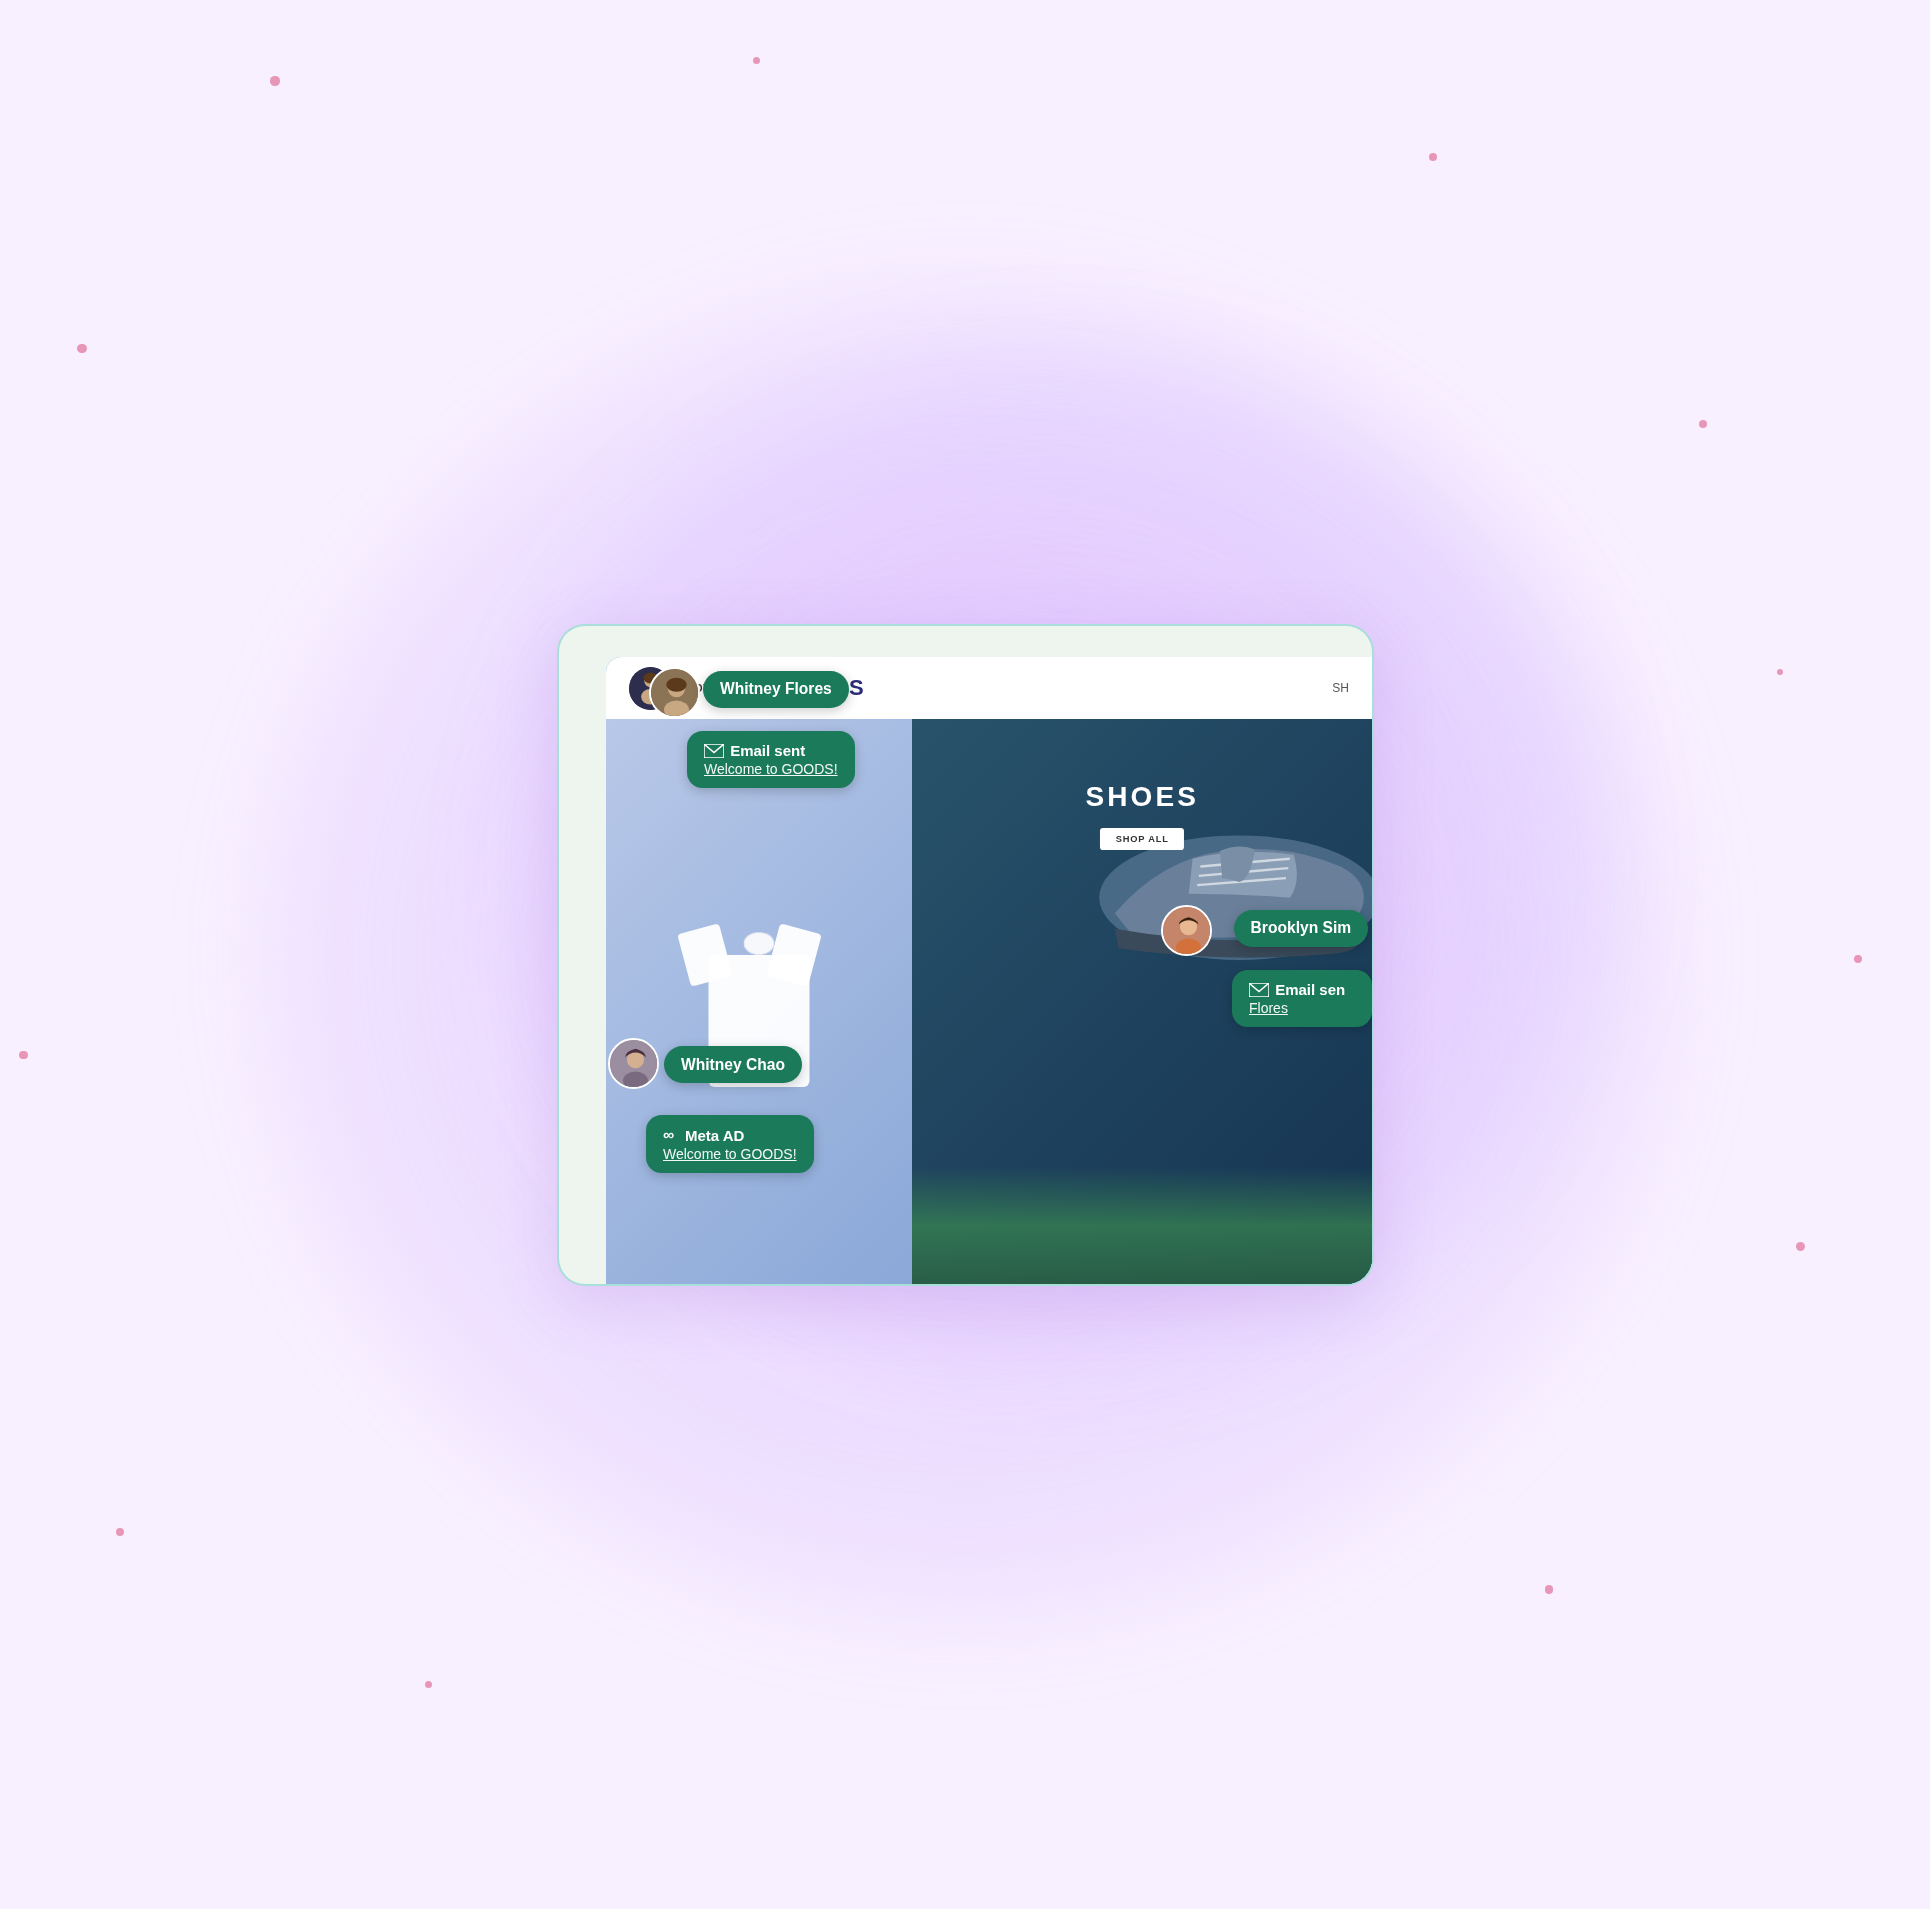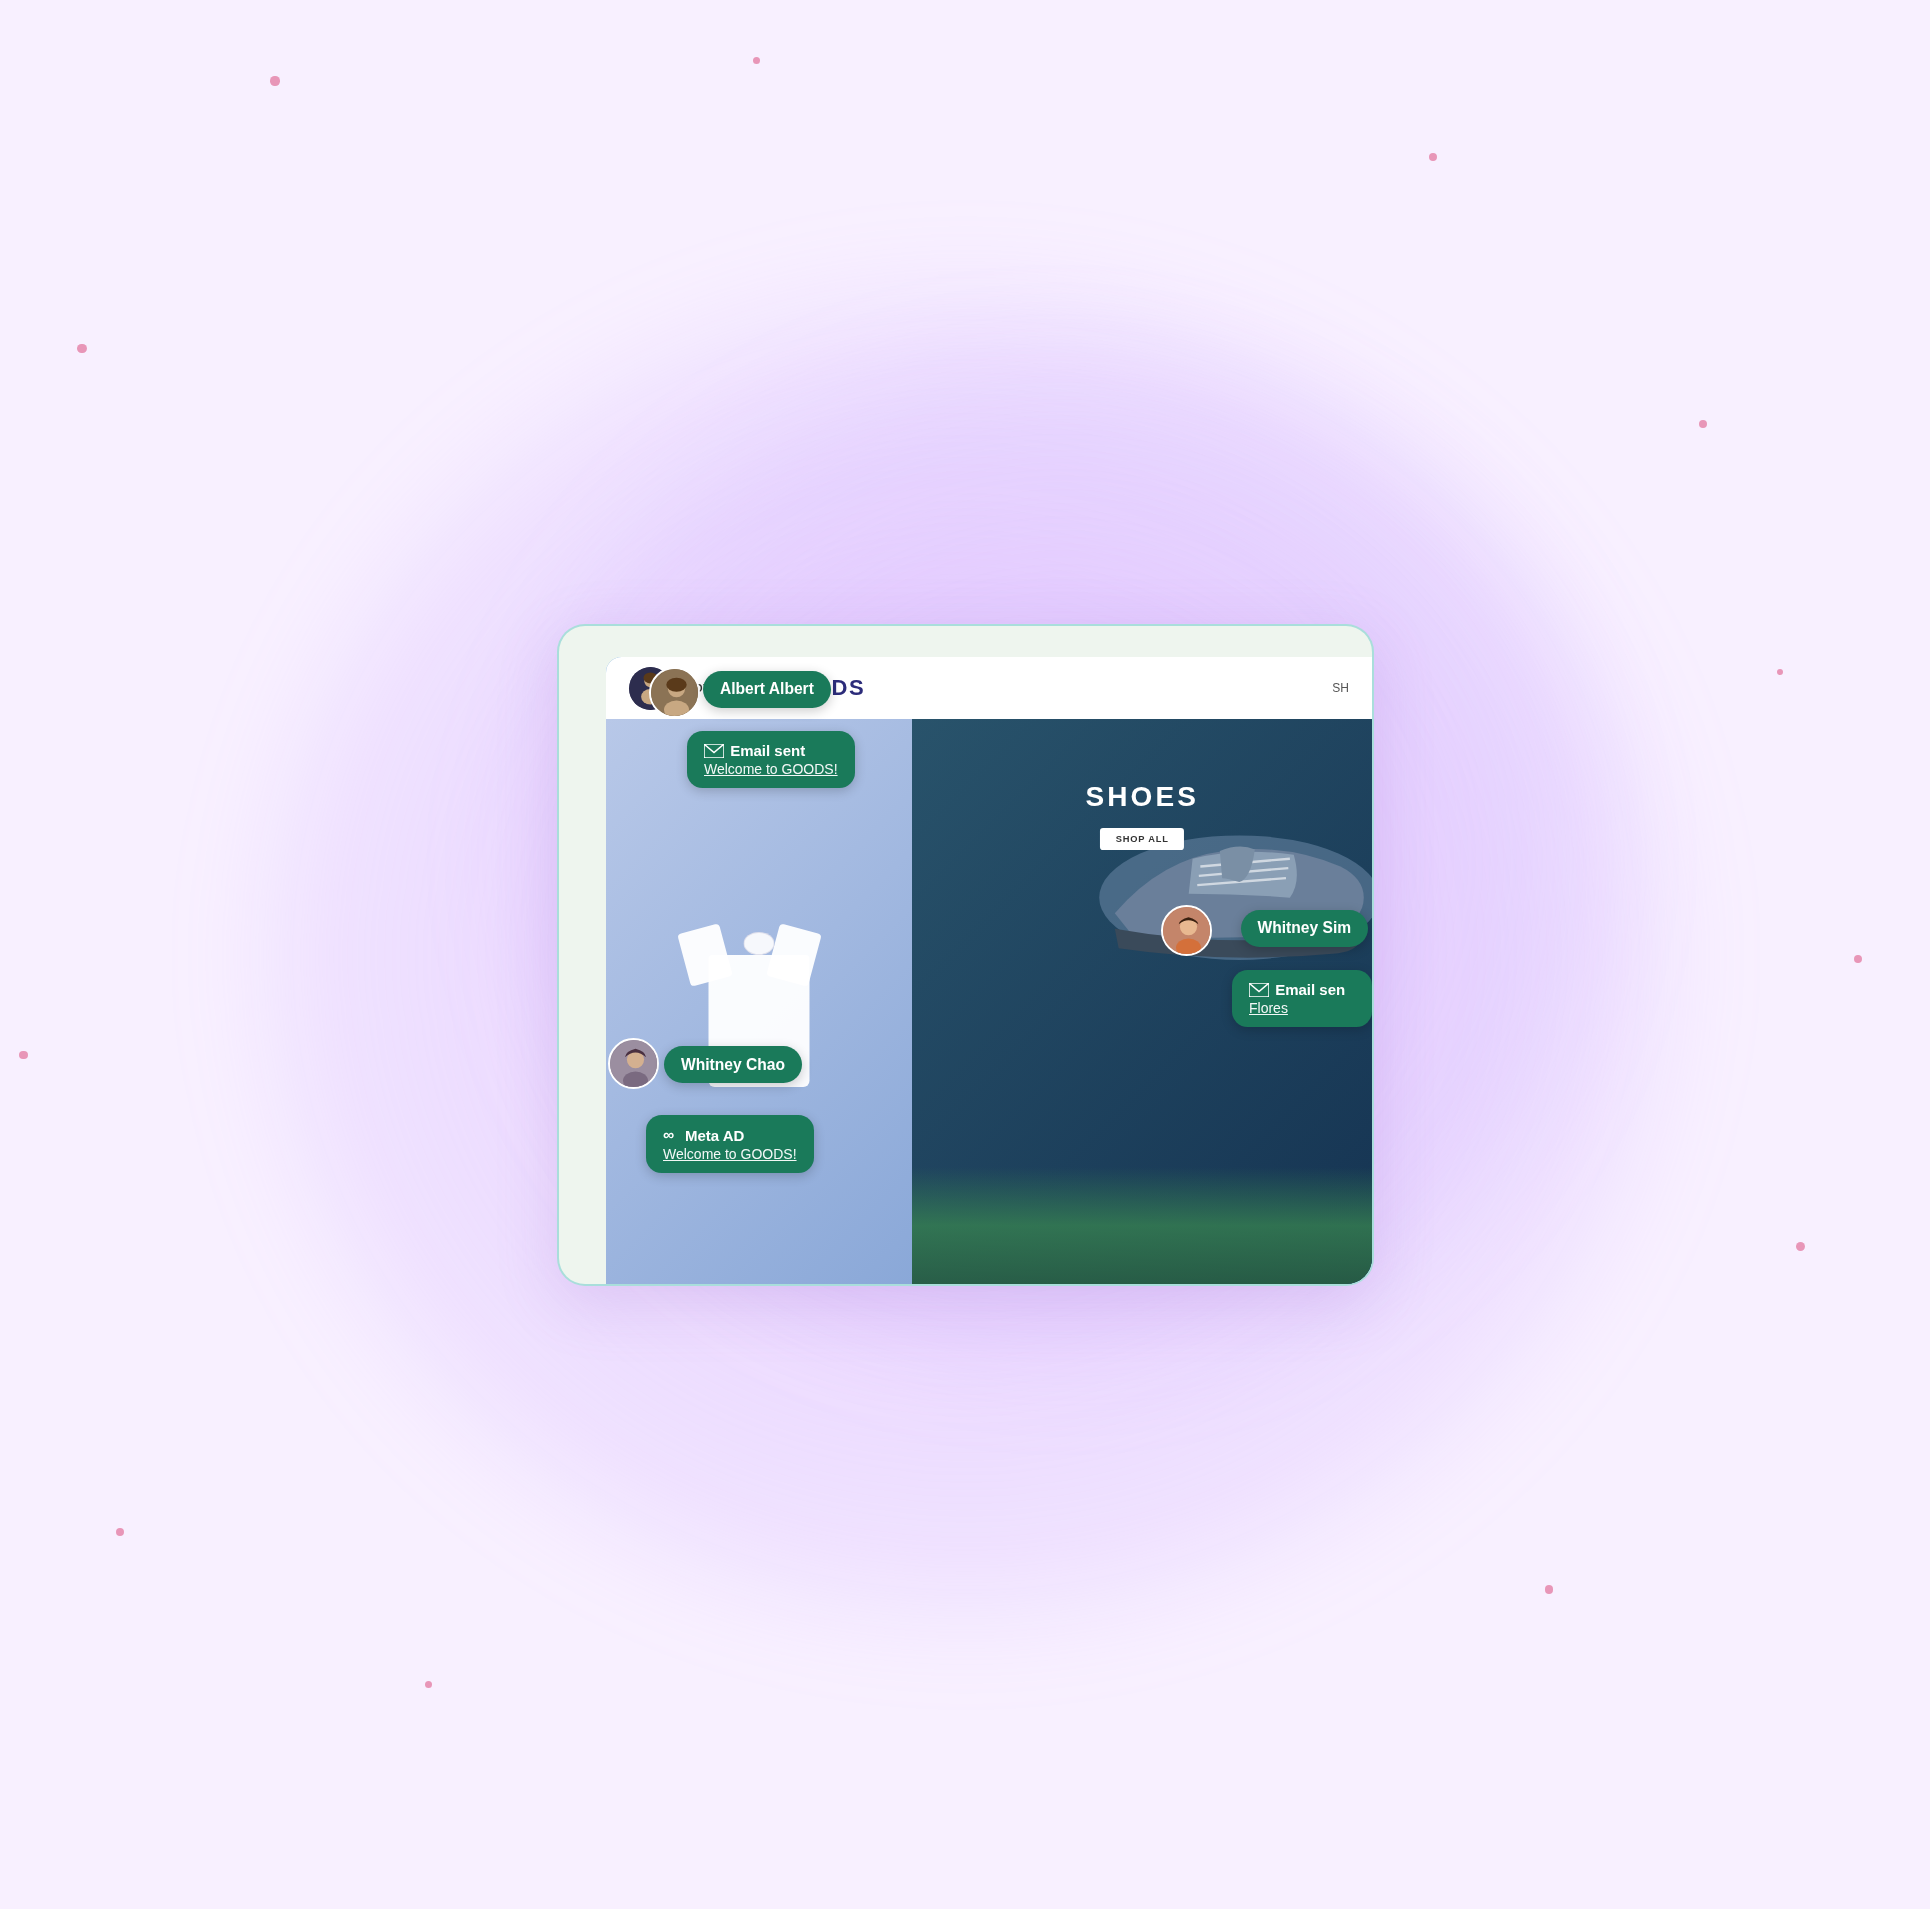--- a/index.html
+++ b/index.html
@@ -387,21 +387,21 @@
     <div class="avatar-circle avatar-af" style="position:absolute;top:41px;left:90px;">
       <svg width="51" height="51" viewBox="0 0 65 65">
         <circle cx="32.5" cy="32.5" r="32.5" fill="#8B7355"></circle>
         <circle cx="32.5" cy="25" r="11" fill="#c8a882"></circle>
         <ellipse cx="32.5" cy="52" rx="16" ry="12" fill="#c8a882"></ellipse>
         <ellipse cx="32.5" cy="20" rx="13" ry="9" fill="#5a3a1a"></ellipse>
       </svg>
     </div>
 
     <div style="position:absolute;top:45px;left:144px;">
-      <div class="user-bubble">Albert Albert</div>
+      <div class="user-bubble">Whitney Flores</div>
     </div>
 
     <div style="position:absolute;top:105px;left:128px;">
       <div class="action-bubble">
         <div class="action-title">
           <span style="display:inline-block;width:20px;height:14px;">
             <svg width="20" height="14" viewBox="0 0 26 18">
               <rect width="26" height="18" rx="2" fill="none" stroke="white" stroke-width="2"></rect>
               <polyline points="0,0 13,11 26,0" fill="none" stroke="white" stroke-width="2"></polyline>
             </svg>
@@ -415,21 +415,21 @@
     <div class="avatar-circle avatar-bs" style="position:absolute;top:279px;right:160px;">
       <svg width="51" height="51" viewBox="0 0 65 65">
         <circle cx="32.5" cy="32.5" r="32.5" fill="#c4856a"></circle>
         <circle cx="32.5" cy="25" r="11" fill="#e8b890"></circle>
         <ellipse cx="32.5" cy="52" rx="16" ry="12" fill="#d4703a"></ellipse>
         <path d="M20,22 Q32.5,12 45,22 Q44,16 32.5,13 Q21,16 20,22Z" fill="#3a2010"></path>
       </svg>
     </div>
 
     <div style="position:absolute;top:284px;right:3.9px;">
-      <div class="user-bubble">Whitney Sim</div>
+      <div class="user-bubble">Brooklyn Sim</div>
     </div>
 
     <div style="position:absolute;top:344px;right:0px;">
       <div class="action-bubble" style="min-width:140px;max-width:195px;">
         <div class="action-title">
           <span style="display:inline-block;width:20px;height:14px;">
             <svg width="20" height="14" viewBox="0 0 26 18">
               <rect width="26" height="18" rx="2" fill="none" stroke="white" stroke-width="2"></rect>
               <polyline points="0,0 13,11 26,0" fill="none" stroke="white" stroke-width="2"></polyline>
             </svg>

